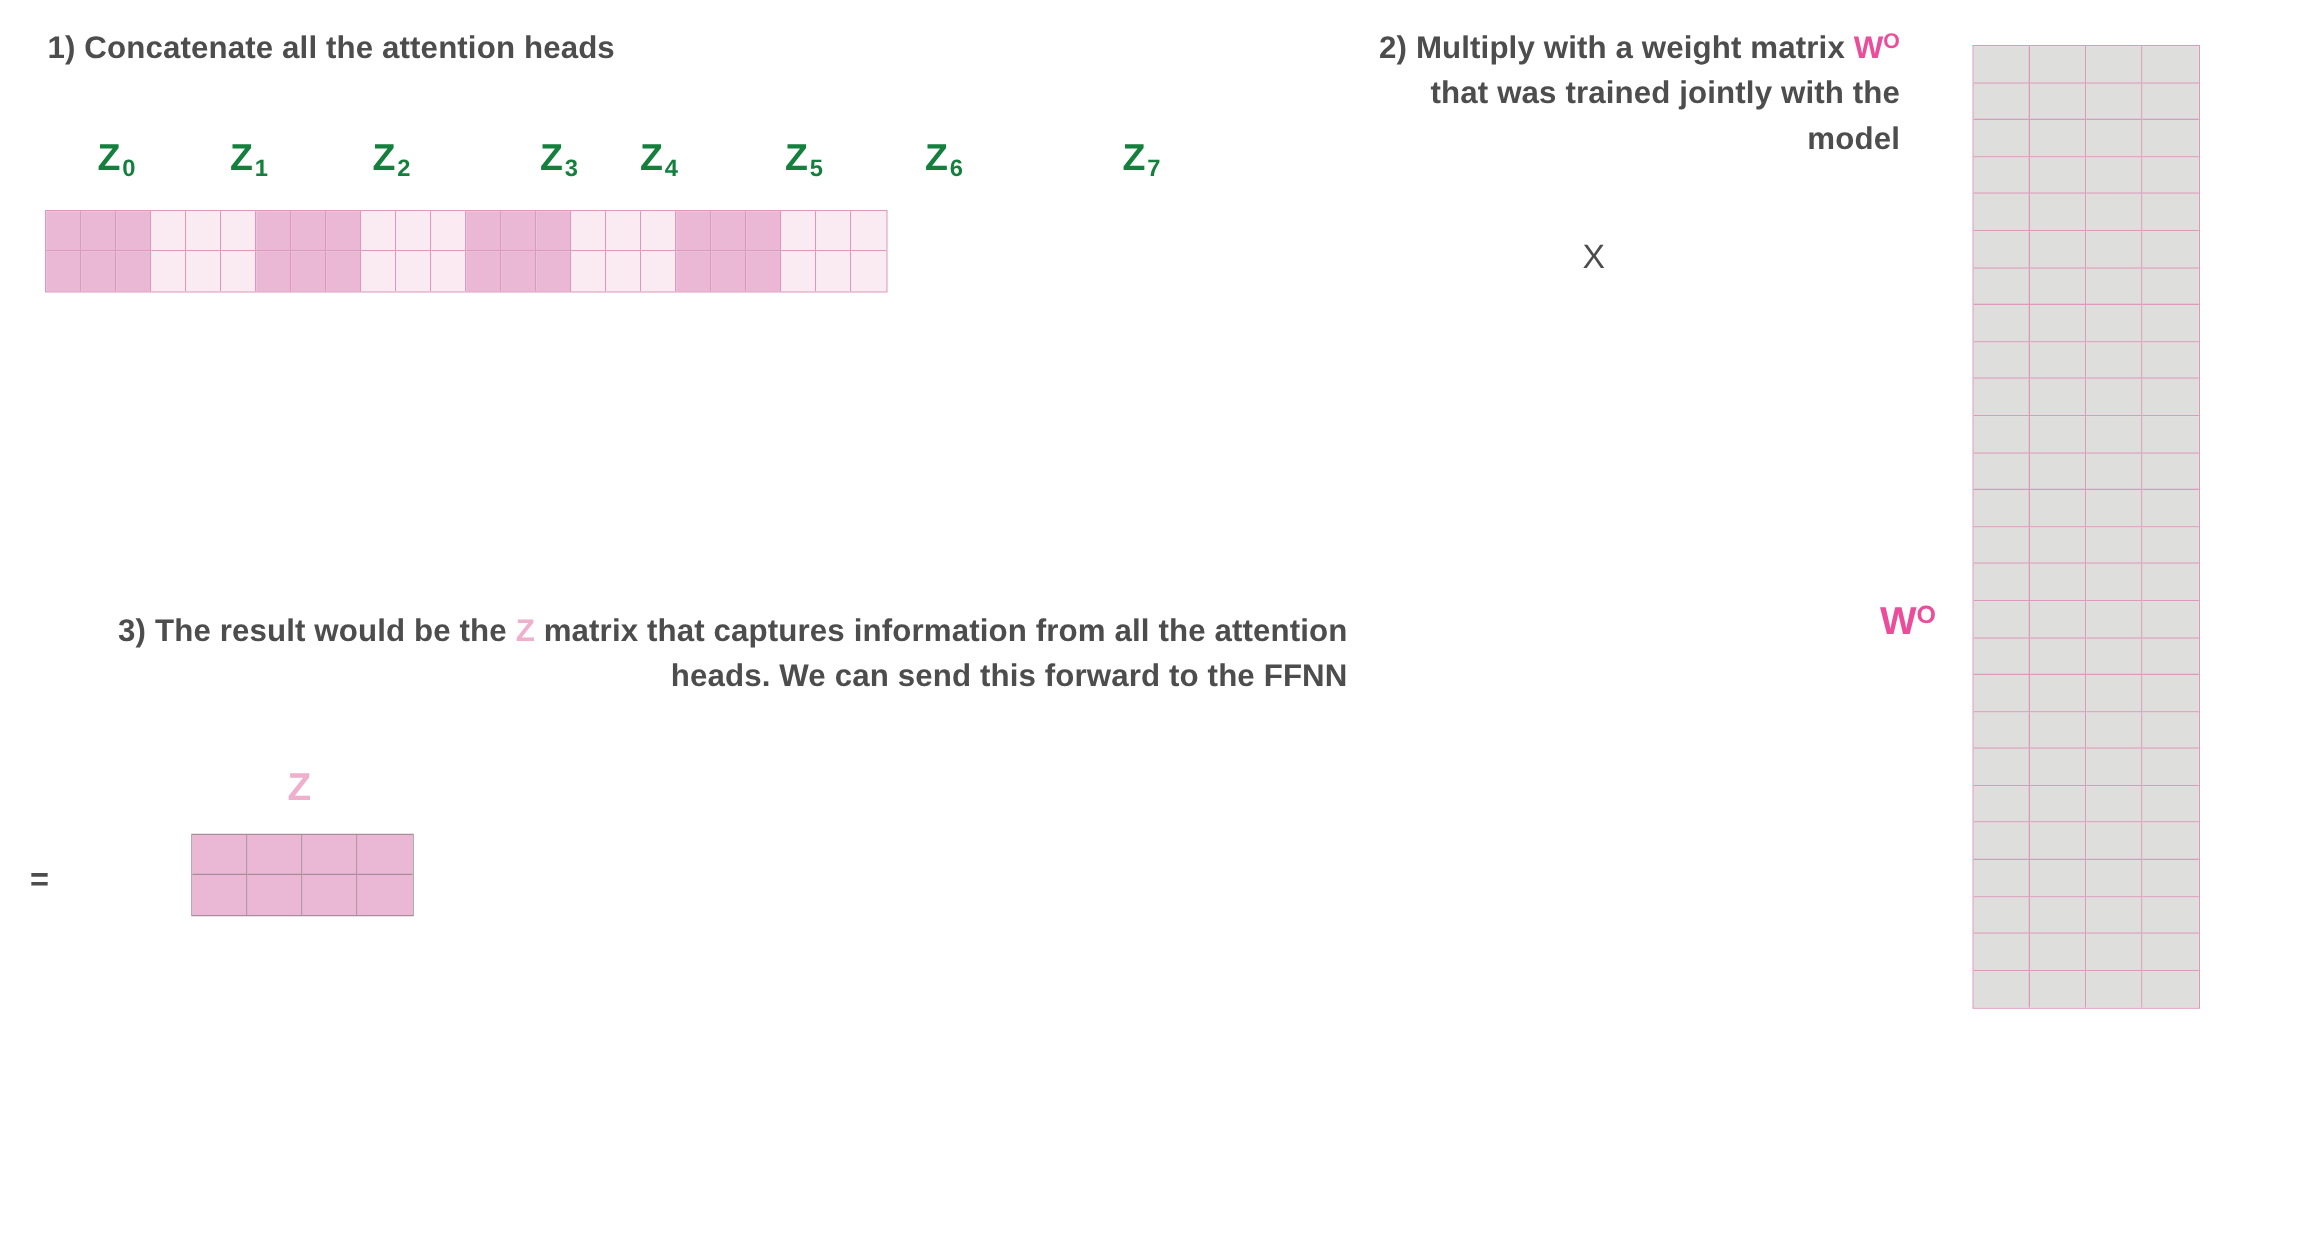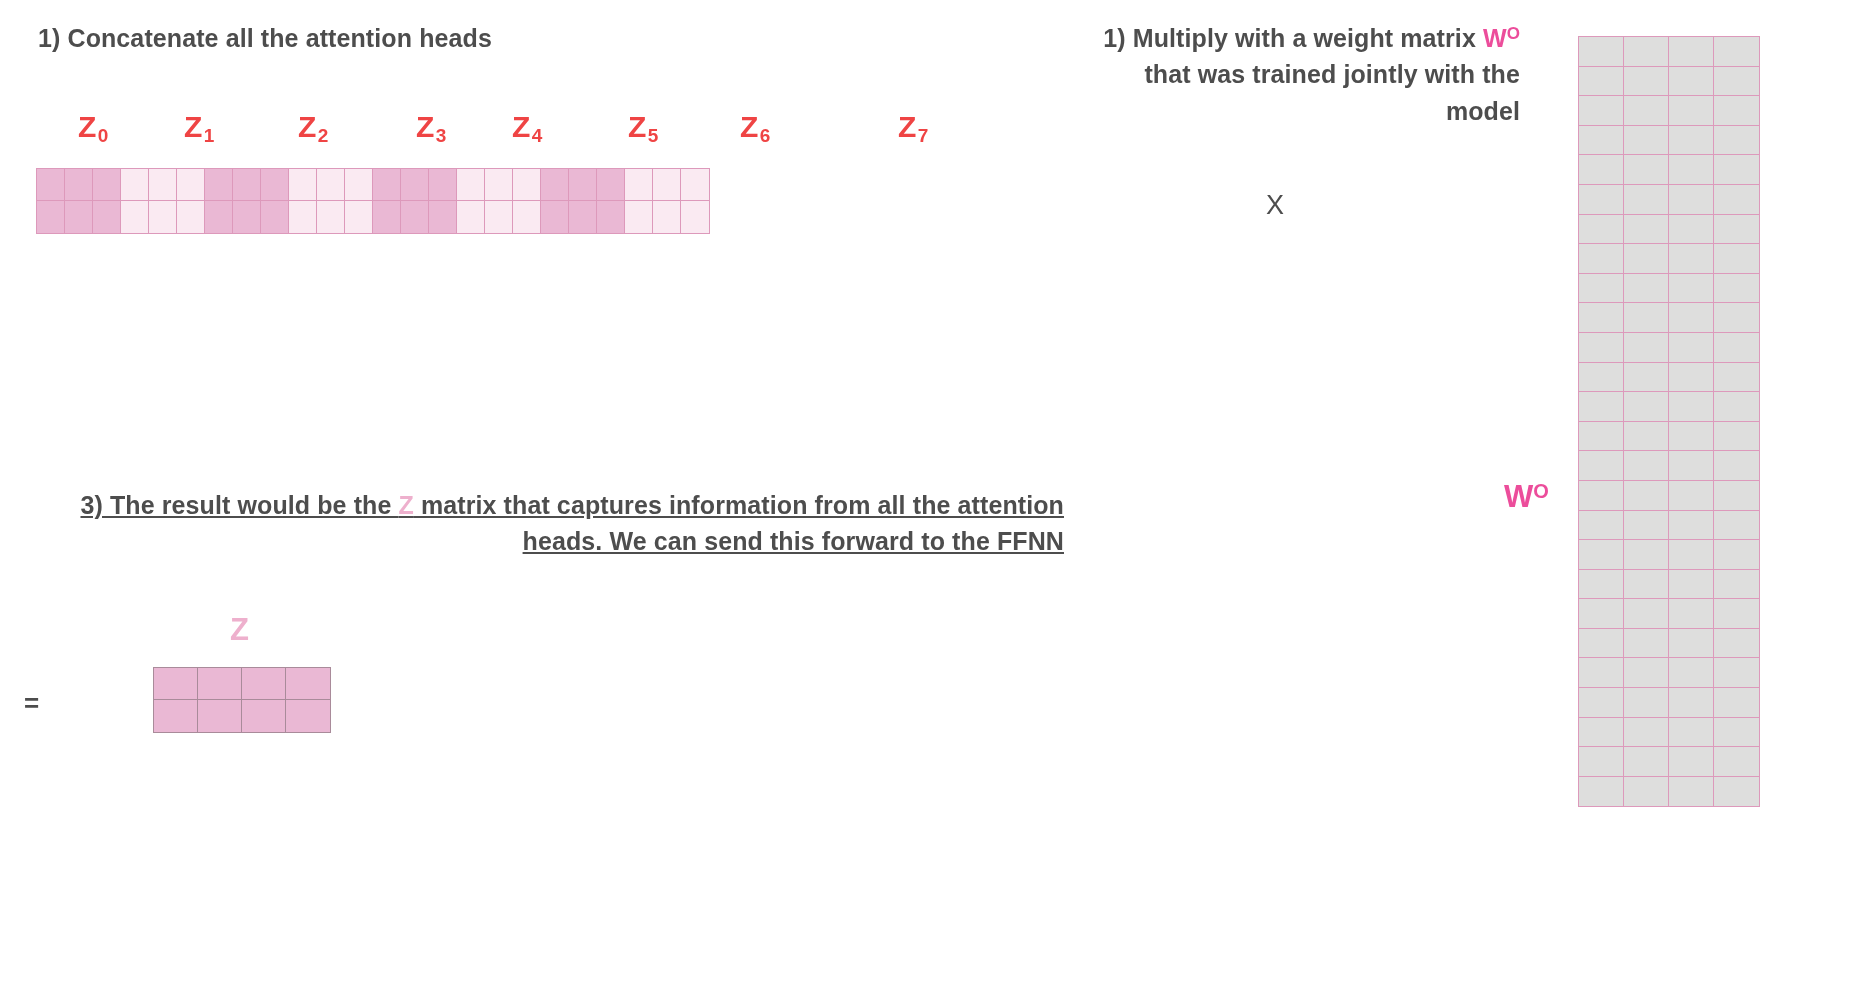--- a/index.html
+++ b/index.html
@@ -33,21 +33,21 @@
     position: absolute;
     left: 38px;
     top: 110px;
     width: 930px;
     height: 40px;
   }
   .z-label {
     position: absolute;
     font-size: 30px;
     font-weight: bold;
-    color: #ef4444;
+    color: #15803d;
     letter-spacing: 0.5px;
   }
   .z-label sub {
     font-size: 19px;
     font-weight: bold;
     vertical-align: baseline;
     position: relative;
     top: 5px;
     left: 1px;
   }
@@ -126,21 +126,21 @@
     margin-top: 24px;
   }
   #wo-label sup {
     font-size: 20px;
     vertical-align: baseline;
     position: relative;
     top: -9px;
   }
 
   
-  #step3-text { left: 44px; top: 487px; width: 1020px; text-decoration: underline; }
+  #step3-text { left: 58px; top: 487px; width: 1020px; }
   .z-pink-inline {
     color: #eeb0cd;
     font-weight: bold;
   }
 
   #z-label {
     position: absolute;
     left: 230px;
     top: 612px;
     font-size: 31px;
@@ -178,21 +178,21 @@
 </style>
 </head>
 <body>
 
 <div class="step-text" id="step1-text">1) Concatenate all the attention heads</div>
 
 <div id="concat-labels">
   <span class="z-label" style="left:40px;top:0;"><span>Z</span><sub>0</sub></span>
   <span class="z-label" style="left:146px;top:0;"><span>Z</span><sub>1</sub></span>
   <span class="z-label" style="left:260px;top:0;"><span>Z</span><sub>2</sub></span>
-  <span class="z-label" style="left:378px;top:0;"><span>Z</span><sub>3</sub></span>
+  <span class="z-label" style="left:394px;top:0;"><span>Z</span><sub>3</sub></span>
   <span class="z-label" style="left:474px;top:0;"><span>Z</span><sub>4</sub></span>
   <span class="z-label" style="left:590px;top:0;"><span>Z</span><sub>5</sub></span>
   <span class="z-label" style="left:702px;top:0;"><span>Z</span><sub>6</sub></span>
   <span class="z-label" style="left:822px;top:0;margin-left:38px;"><span>Z</span><sub>7</sub></span>
 </div>
 
 <div id="concat-grid">
     <div class="concat-col">
       <div class="cell dark"></div>
       <div class="cell dark"></div>
@@ -284,21 +284,21 @@
     <div class="concat-col">
       <div class="cell light"></div>
       <div class="cell light"></div>
     </div>
     <div class="concat-col">
       <div class="cell light"></div>
       <div class="cell light"></div>
     </div>
   </div>
 
-<div class="step-text" id="step2-text"><span>1) Multiply with a weight matrix </span><span class="w-pink"><span>W</span><sup>O</sup></span><span> that was trained jointly with the model</span></div>
+<div class="step-text" id="step2-text"><span>2) Multiply with a weight matrix </span><span class="w-pink"><span>W</span><sup>O</sup></span><span> that was trained jointly with the model</span></div>
 
 <div id="times-symbol">X</div>
 
 <div id="wo-grid">
     <div class="wo-col">
       <div class="wo-cell"></div>
       <div class="wo-cell"></div>
       <div class="wo-cell"></div>
       <div class="wo-cell"></div>
       <div class="wo-cell"></div>

